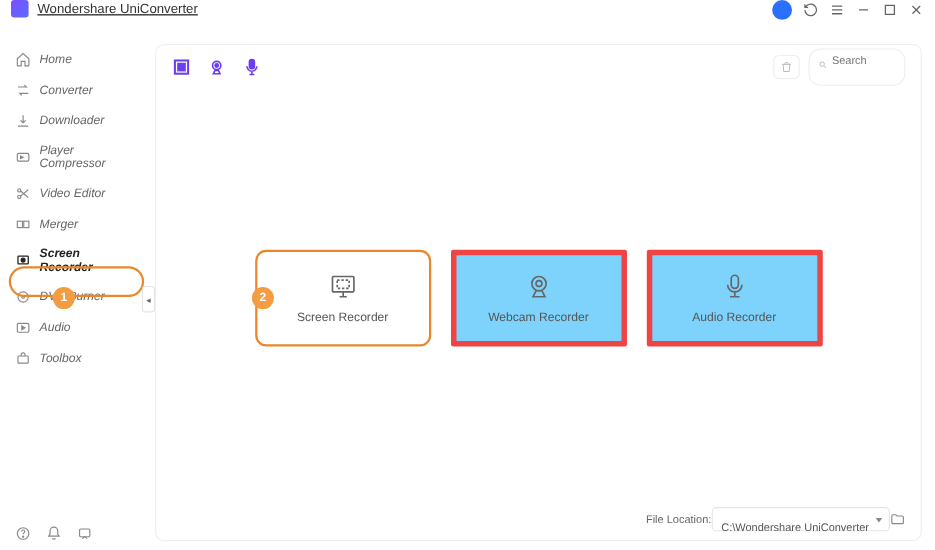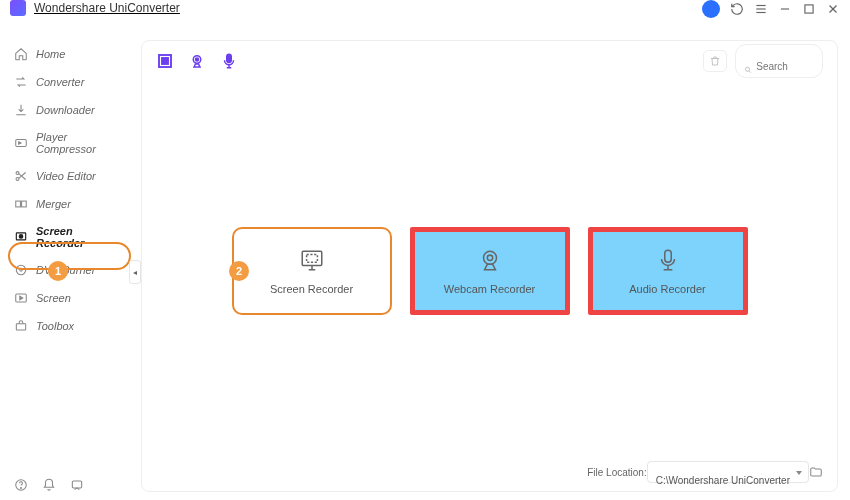--- a/index.html
+++ b/index.html
@@ -29,21 +29,21 @@
 
 .collapse-handle { position: absolute; left: 129px; top: 260px; width: 12px; height: 24px; background: #fff; border: 1px solid #e5e5e5; border-radius: 3px; display: flex; align-items: center; justify-content: center; font-size: 8px; color: #666; cursor: pointer; z-index: 5; }
 
 .content { flex: 1; padding: 8px 12px 8px 6px; display: flex; flex-direction: column; }
 .panel { flex: 1; background: #fff; border: 1px solid #eee; border-radius: 8px; display: flex; flex-direction: column; position: relative; }
 
 .toolbar { height: 40px; display: flex; align-items: center; padding: 0 14px; gap: 14px; }
 .tb-modebtn { width: 18px; height: 18px; color: #6b3ff0; cursor: pointer; display: flex; align-items: center; justify-content: center; }
 .toolbar-right { margin-left: auto; display: flex; align-items: center; gap: 8px; }
 .trash-btn { width: 24px; height: 22px; border: 1px solid #eee; border-radius: 5px; display: flex; align-items: center; justify-content: center; color: #bbb; cursor: pointer; }
-.search-box { width: 88px; height: 32px; border: 1px solid #eee; border-radius: 11px; display: flex; align-items: flex-start; padding: 16px 8px; gap: 4px; }
+.search-box { width: 88px; height: 32px; border: 1px solid #eee; border-radius: 11px; display: flex; align-items: flex-end; padding: 16px 8px; gap: 4px; }
 .search-box input { border: none; outline: none; font-size: 10px; width: 100%; color: #666; background: transparent; }
 .search-icon { width: 10px; height: 10px; color: #aaa; }
 
 .cards { flex: 1; display: flex; align-items: flex-start; justify-content: center; gap: 18px; padding-top: 146px; position: relative; }
 .card { width: 160px; height: 88px; background: #7dd3fc; border: 5px solid #ef4444; border-radius: 2px; display: flex; flex-direction: column; align-items: center; justify-content: center; gap: 10px; cursor: pointer; }
 .card.highlighted { border: 2px solid #e8872c; border-radius: 10px; background: #fff; }
 .card-icon { width: 26px; height: 26px; color: #666; }
 .card-label { font-size: 11px; color: #555; }
 .callout-2 { left: 87px; top: 180px; }
 
@@ -150,21 +150,21 @@
             <circle cx="12" cy="12" r="8"></circle>
             <circle cx="12" cy="12" r="2"></circle>
           </svg></span>
       <span>DVD Burner</span>
     </div>
     <div class="sidebar-item">
       <span class="si-icon"><svg viewBox="0 0 24 24" fill="none" stroke="currentColor" stroke-width="1.8">
             <rect x="3" y="5" width="18" height="14" rx="2"></rect>
             <path d="M10 9l5 3-5 3z" fill="currentColor"></path>
           </svg></span>
-      <span>Screen</span>
+      <span>Audio</span>
     </div>
     <div class="sidebar-item">
       <span class="si-icon"><svg viewBox="0 0 24 24" fill="none" stroke="currentColor" stroke-width="1.8">
             <rect x="4" y="8" width="16" height="11" rx="1"></rect>
             <path d="M9 8V6a3 3 0 0 1 6 0v2"></path>
           </svg></span>
       <span>Toolbox</span>
     </div>
 
     <div class="active-outline"></div>

